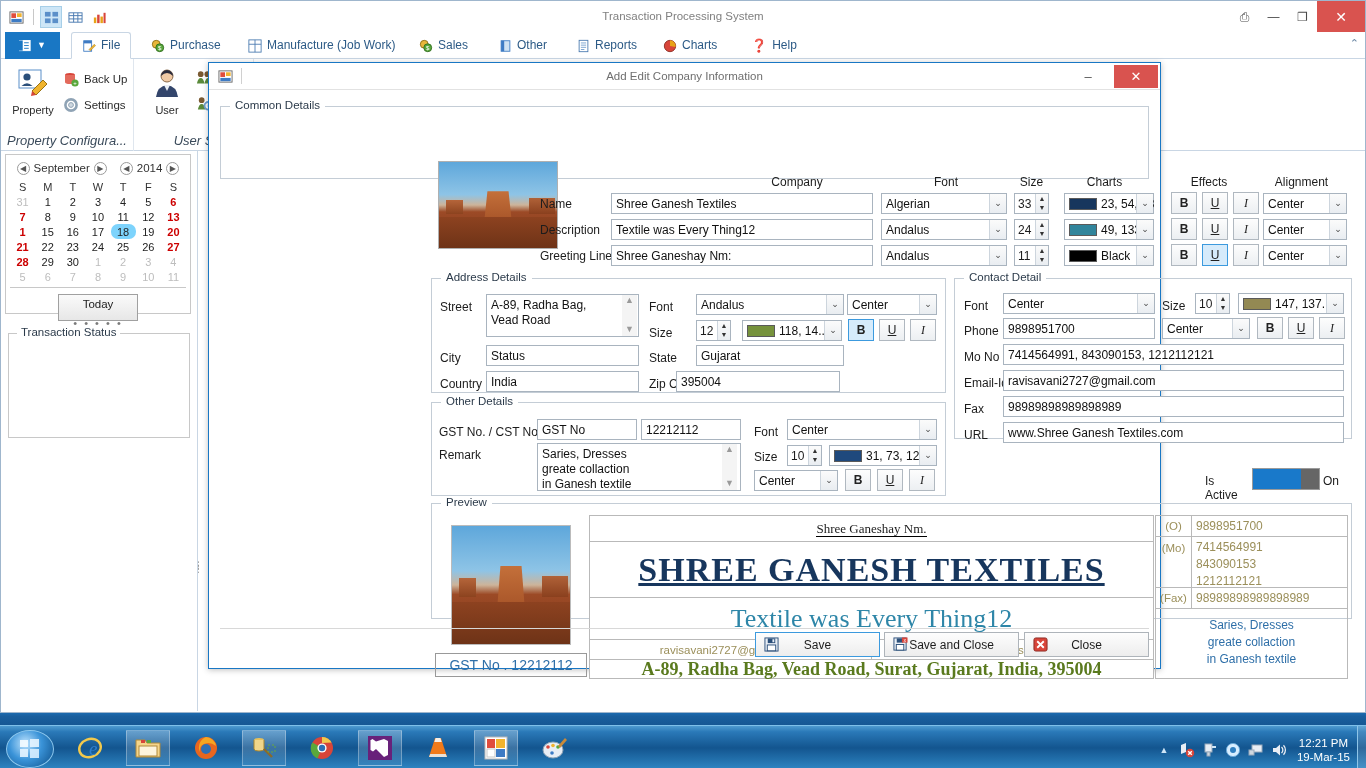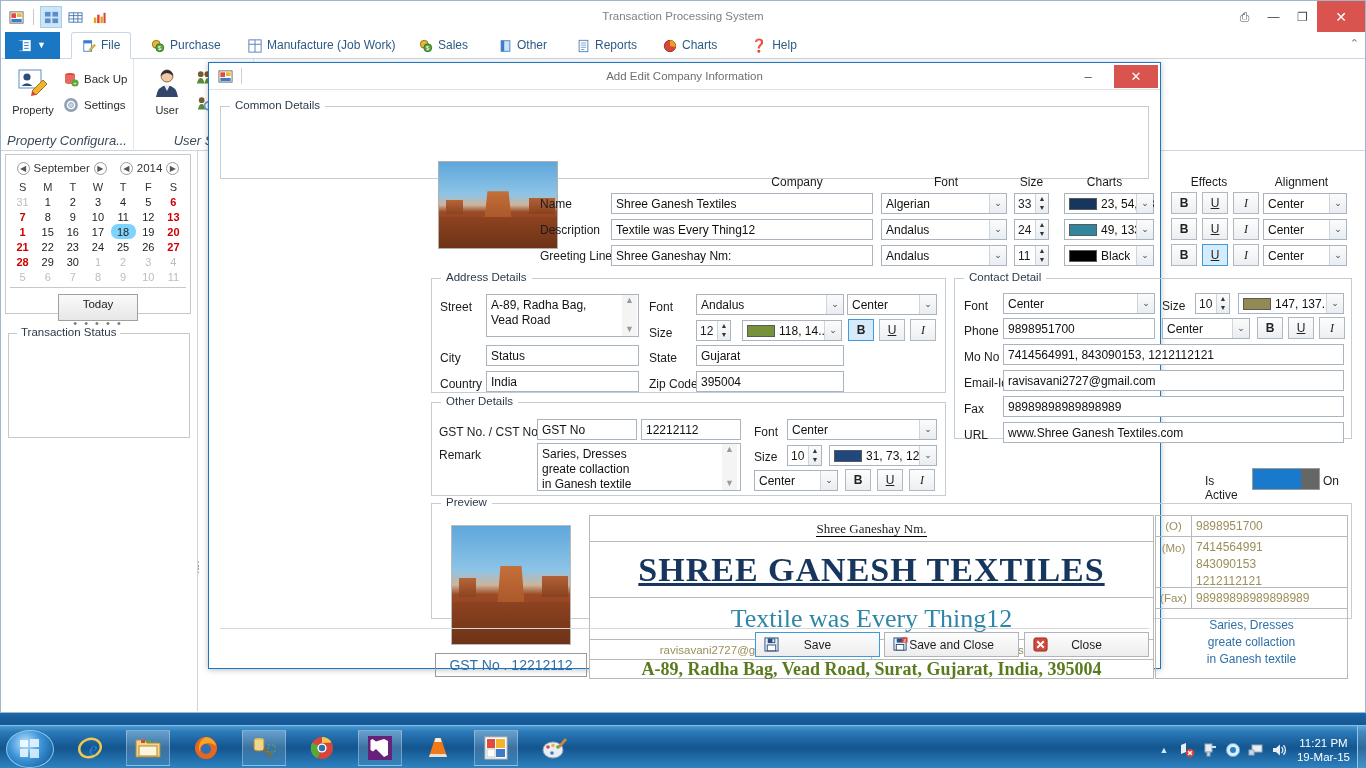--- a/index.html
+++ b/index.html
@@ -564,21 +564,21 @@
       <span class="sw" id="addr-sw" style="background: rgb(118, 146, 60);"></span>
       <span class="v">118, 14...</span>
       <span class="arw">⌄</span>
     </div>
     <div class="efbtn on" style="left:639px; top:256px"><b>B</b></div>
     <div class="efbtn un" style="left:670px; top:256px">U</div>
     <div class="efbtn it" style="left:701px; top:256px">I</div>
     <div class="fl" style="left:440px; top:288px">State</div>
     <div class="tb" style="left:487px; top:282px; width:148px">Gujarat</div>
     <div class="fl" style="left:440px; top:314px">Zip Code</div>
-    <div class="tb" style="left:487px; top:308px; width:148px">395004</div>
+    <div class="tb" style="left:467px; top:308px; width:164px">395004</div>
 
     <div class="gbox" style="left:222px; top:339px; width:515px; height:94px">
       <div class="gl">Other Details</div>
     </div>
     <div class="fl" style="left:230px; top:362px">GST No. / CST No.</div>
     <div class="tb" style="left:328px; top:356px; width:100px" style2="">GST No</div>
     <div class="tb" style="left:432px; top:356px; width:100px">12212112</div>
     <div class="fl" style="left:230px; top:385px">Remark</div>
     <div class="tb multi" style="left:328px; top:380px; width:204px; height:48px; padding-right:20px;">Saries, Dresses
 greate collaction
@@ -844,19 +844,19 @@
           </svg>
       </div>
       <div class="ti">
         <svg width="16" height="16" viewBox="0 0 16 16">
             <path d="M2 6 h3 l4 -3.5 v11 L5 10 H2 Z" fill="#e9eef5"></path>
             <path d="M10.5 5 a4 4 0 0 1 0 6" stroke="#e9eef5" fill="none" stroke-width="1.3"></path>
             <path d="M12.5 3.2 a7 7 0 0 1 0 9.6" stroke="#e9eef5" fill="none" stroke-width="1.3"></path>
           </svg>
       </div>
       <div id="clock">
-        <div>11:21 PM</div>
+        <div>12:21 PM</div>
         <div>19-Mar-15</div>
       </div>
     </div>
     <div id="showdesk"></div>
   </div>
 </div>
 
 </body></html>

